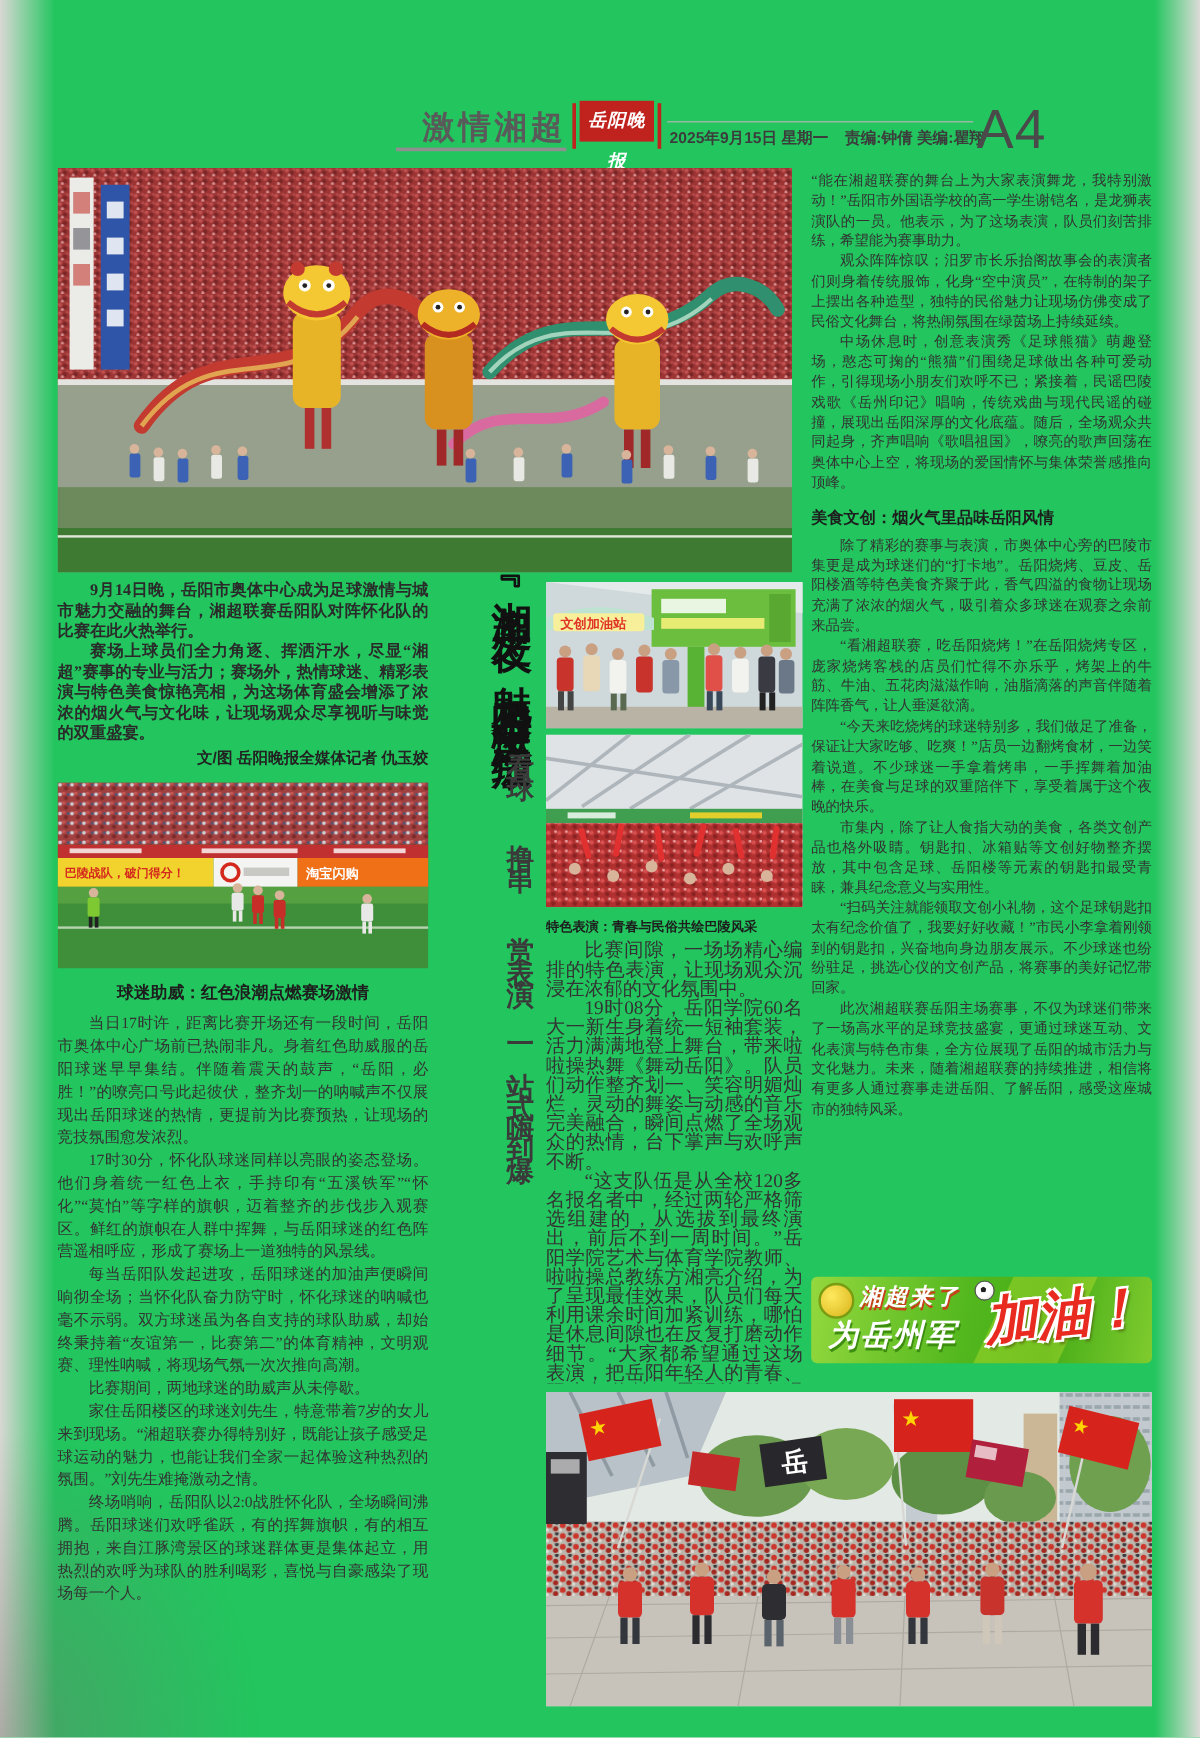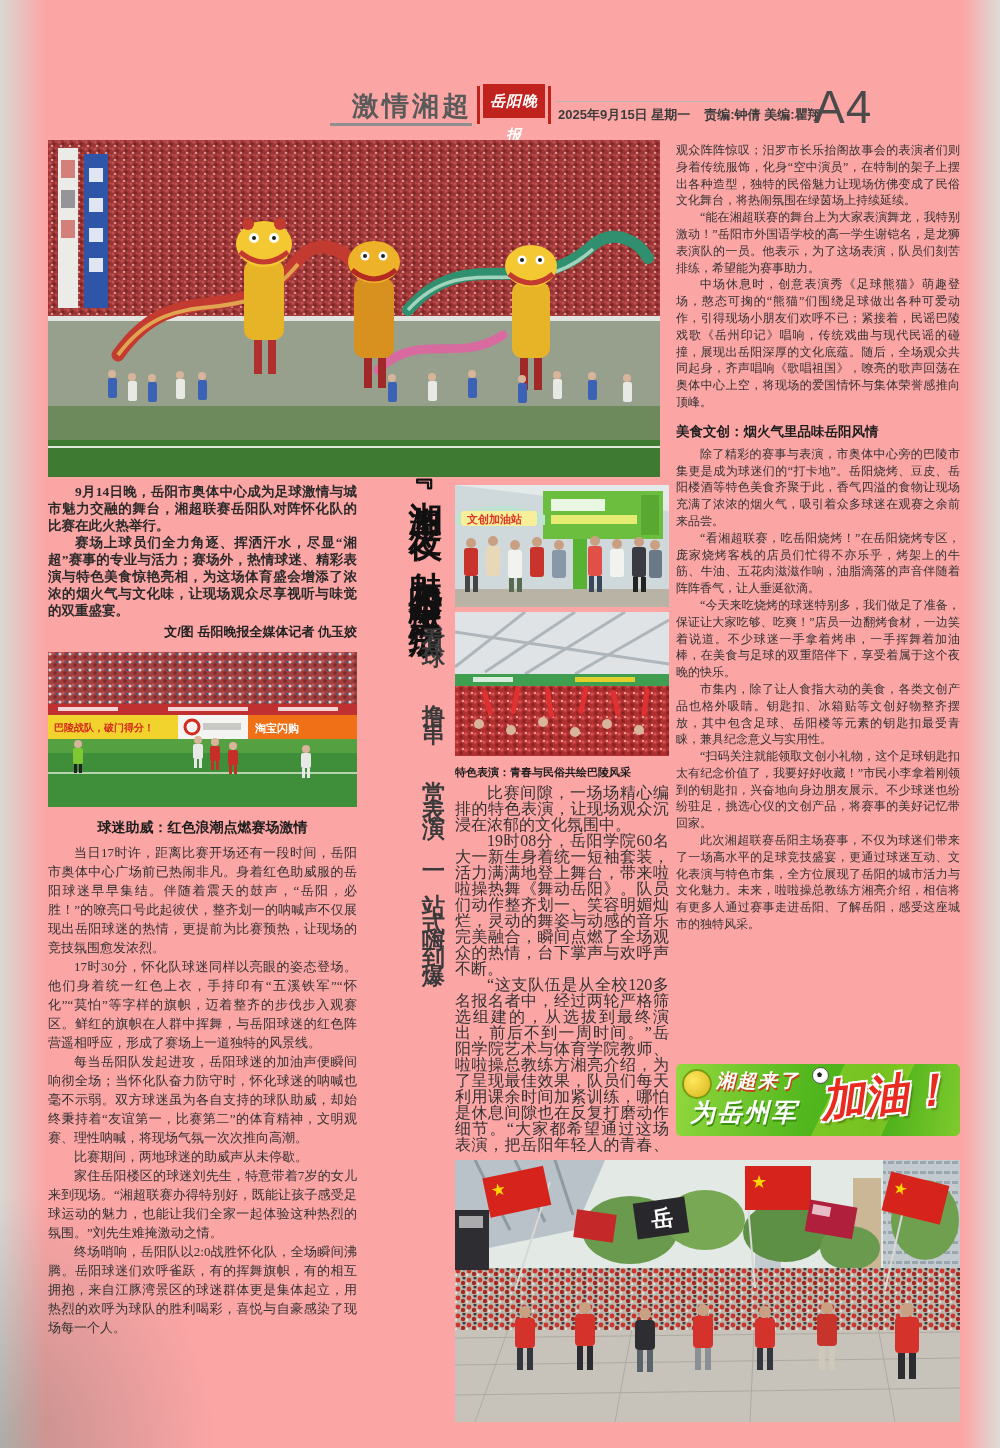--- a/index.html
+++ b/index.html
@@ -1,18 +1,18 @@
 <!DOCTYPE html>
 <html><head>
 <meta charset="utf-8">
 <style>
   html,body{margin:0;padding:0;background:#e9e8e5;}
   .page{
     position:relative;width:1000px;height:1448px;margin:0 auto;
-    background:#fca5a5;overflow:hidden;
+    background:#22c55e;overflow:hidden;
     font-family:"Liberation Serif", serif;color:#2e2e2e;
   }
   .edge-left{position:absolute;left:0;top:0;width:46px;height:1448px;
     background:linear-gradient(90deg,#d9d8d4,rgba(255,255,255,0));pointer-events:none;}
   .edge-right{position:absolute;right:0;top:0;width:38px;height:1448px;
     background:linear-gradient(270deg,#dcdbd7,rgba(255,255,255,0));pointer-events:none;}
   .edge-bl{position:absolute;left:0;bottom:0;width:220px;height:260px;
     background:radial-gradient(ellipse at 0% 100%,rgba(120,118,112,.45),rgba(255,255,255,0) 70%);pointer-events:none;}
 
   
@@ -376,32 +376,32 @@
     <div class="perf-text">
         <p>比赛间隙，一场场精心编排的特色表演，让现场观众沉浸在浓郁的文化氛围中。</p>
         <p>19时08分，岳阳学院60名大一新生身着统一短袖套装，活力满满地登上舞台，带来啦啦操热舞《舞动岳阳》。队员们动作整齐划一、笑容明媚灿烂，灵动的舞姿与动感的音乐完美融合，瞬间点燃了全场观众的热情，台下掌声与欢呼声不断。</p>
         <p>“这支队伍是从全校120多名报名者中，经过两轮严格筛选组建的，从选拔到最终演出，前后不到一周时间。”岳阳学院艺术与体育学院教师、啦啦操总教练方湘亮介绍，为了呈现最佳效果，队员们每天利用课余时间加紧训练，哪怕是休息间隙也在反复打磨动作细节。“大家都希望通过这场表演，把岳阳年轻人的青春、阳光与热情，展现给所有观众。”</p>
         <p>啦啦操表演落幕，民俗节目《龙腾狮跃耀巴陵》紧接着登场。岳阳市龙狮运动协会的队员们身着专业服饰，操控着金黄与鲜红的龙狮在场地中央腾跃、翻滚，龙狮时而昂首摆尾，时而俯身盘旋，精湛的技艺引得</p>
       </div>
   </div>
 
   <div class="col-right article">
     <div class="right-text cont">
+        <p>“能在湘超联赛的舞台上为大家表演舞龙，我特别激动！”岳阳市外国语学校的高一学生谢铠名，是龙狮表演队的一员。他表示，为了这场表演，队员们刻苦排练，希望能为赛事助力。</p>
         <p>观众阵阵惊叹；汨罗市长乐抬阁故事会的表演者们则身着传统服饰，化身“空中演员”，在特制的架子上摆出各种造型，独特的民俗魅力让现场仿佛变成了民俗文化舞台，将热闹氛围在绿茵场上持续延续。</p>
-        <p>“能在湘超联赛的舞台上为大家表演舞龙，我特别激动！”岳阳市外国语学校的高一学生谢铠名，是龙狮表演队的一员。他表示，为了这场表演，队员们刻苦排练，希望能为赛事助力。</p>
         <p>中场休息时，创意表演秀《足球熊猫》萌趣登场，憨态可掬的“熊猫”们围绕足球做出各种可爱动作，引得现场小朋友们欢呼不已；紧接着，民谣巴陵戏歌《岳州印记》唱响，传统戏曲与现代民谣的碰撞，展现出岳阳深厚的文化底蕴。随后，全场观众共同起身，齐声唱响《歌唱祖国》，嘹亮的歌声回荡在奥体中心上空，将现场的爱国情怀与集体荣誉感推向顶峰。</p>
       </div>
     <div class="sec-heading food-heading">美食文创：烟火气里品味岳阳风情</div>
     <div class="right-text">
         <p>除了精彩的赛事与表演，市奥体中心旁的巴陵市集更是成为球迷们的“打卡地”。岳阳烧烤、豆皮、岳阳楼酒等特色美食齐聚于此，香气四溢的食物让现场充满了浓浓的烟火气，吸引着众多球迷在观赛之余前来品尝。</p>
         <p>“看湘超联赛，吃岳阳烧烤！”在岳阳烧烤专区，庞家烧烤客栈的店员们忙得不亦乐乎，烤架上的牛筋、牛油、五花肉滋滋作响，油脂滴落的声音伴随着阵阵香气，让人垂涎欲滴。</p>
         <p>“今天来吃烧烤的球迷特别多，我们做足了准备，保证让大家吃够、吃爽！”店员一边翻烤食材，一边笑着说道。不少球迷一手拿着烤串，一手挥舞着加油棒，在美食与足球的双重陪伴下，享受着属于这个夜晚的快乐。</p>
         <p>市集内，除了让人食指大动的美食，各类文创产品也格外吸睛。钥匙扣、冰箱贴等文创好物整齐摆放，其中包含足球、岳阳楼等元素的钥匙扣最受青睐，兼具纪念意义与实用性。</p>
         <p>“扫码关注就能领取文创小礼物，这个足球钥匙扣太有纪念价值了，我要好好收藏！”市民小李拿着刚领到的钥匙扣，兴奋地向身边朋友展示。不少球迷也纷纷驻足，挑选心仪的文创产品，将赛事的美好记忆带回家。</p>
-        <p>此次湘超联赛岳阳主场赛事，不仅为球迷们带来了一场高水平的足球竞技盛宴，更通过球迷互动、文化表演与特色市集，全方位展现了岳阳的城市活力与文化魅力。未来，啦啦操总教练方湘亮介绍，相信将有更多人通过赛事走进岳阳、了解岳阳，感受这座城市的独特风采。</p>
+        <p>此次湘超联赛岳阳主场赛事，不仅为球迷们带来了一场高水平的足球竞技盛宴，更通过球迷互动、文化表演与特色市集，全方位展现了岳阳的城市活力与文化魅力。未来，随着湘超联赛的持续推进，相信将有更多人通过赛事走进岳阳、了解岳阳，感受这座城市的独特风采。</p>
       </div>
   </div>
 
   <div class="promo">
     <div class="stripe"></div>
     <div class="emblem"></div>
     <div class="l1">湘超来了</div>
     <div class="ball"></div>
     <div class="l2">为岳州军</div>
     <div class="word">加油！</div>

